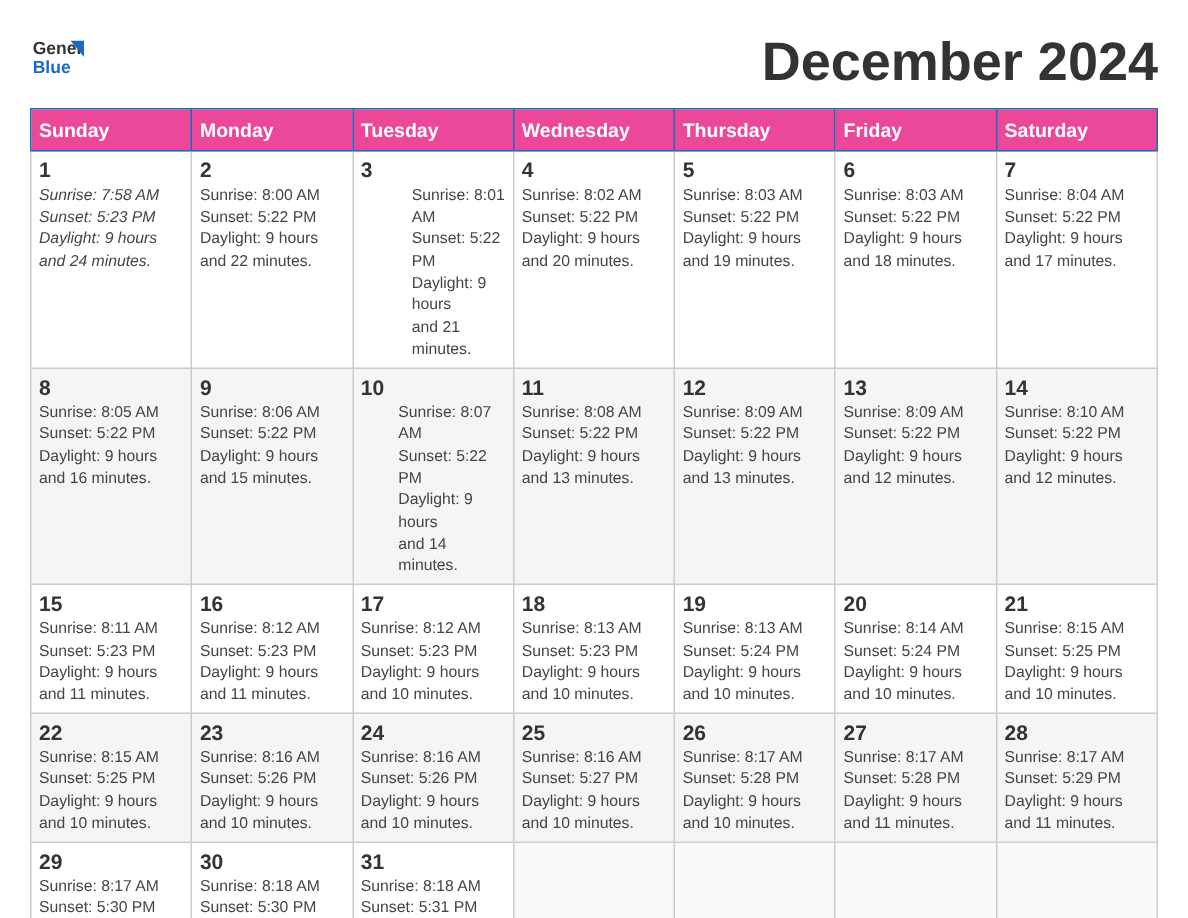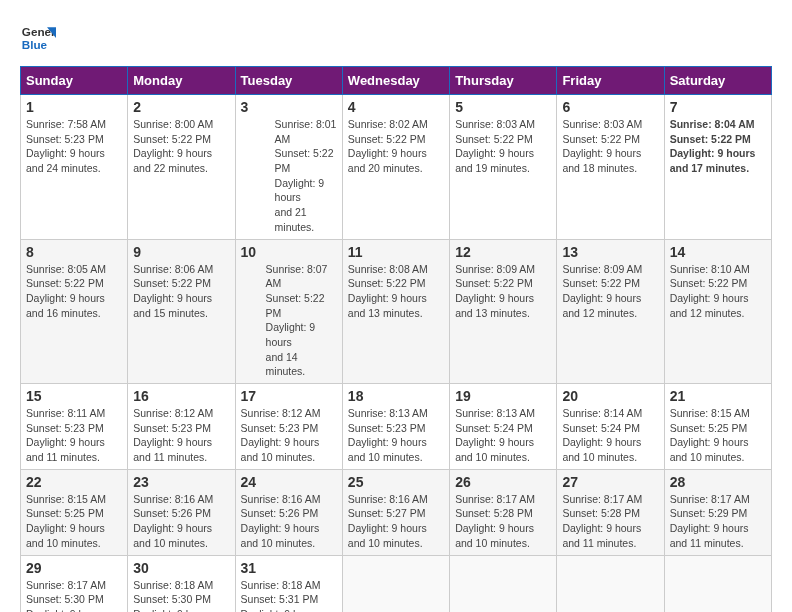--- a/index.html
+++ b/index.html
@@ -36,21 +36,21 @@
     .location-title {
       font-size: 16px;
       color: #555;
     }
     .calendar-table {
       width: 100%;
       border-collapse: collapse;
       font-size: 11px;
     }
     .calendar-table th {
-      background-color: #701a75;
+      background-color: #ec4899;
       color: white;
       text-align: left;
       padding: 6px 5px;
       font-size: 13px;
       font-weight: bold;
       border: 1px solid #1a6bbf;
     }
     .calendar-table td {
       border: 1px solid #ccc;
       vertical-align: top;
@@ -84,40 +84,41 @@
 <div>
   <div class="header-section">
     <div class="logo">
       <svg class="logo-icon" viewBox="0 0 40 40" xmlns="http://www.w3.org/2000/svg">
         <text x="2" y="18" font-size="13" font-weight="bold" fill="#333" font-family="Arial">General</text>
         <text x="2" y="32" font-size="13" font-weight="bold" fill="#1a6bbf" font-family="Arial">Blue</text>
         <polygon points="30,8 40,8 40,20" fill="#1a6bbf"></polygon>
       </svg>
     </div>
     <div class="title-section">
+      <div class="month-title">December 2024</div>
     </div>
   </div>
 
   <table class="calendar-table">
     <thead>
       <tr>
       <th>Sunday</th>
           <th>Monday</th>
           <th>Tuesday</th>
           <th>Wednesday</th>
           <th>Thursday</th>
           <th>Friday</th>
           <th>Saturday</th>
         </tr>
     </thead>
     <tbody id="calendar-body">
     <tr>
           <td>
             <span class="day-number">1</span>
-            <div class="day-info" style="white-space: pre-line;">Sunrise: 7:58 AM
+            <div class="day-info" style="white-space: pre-line; font-style: italic;">Sunrise: 7:58 AM
 Sunset: 5:23 PM
 Daylight: 9 hours
 and 24 minutes.</div>
           </td>
           <td>
             <span class="day-number">2</span>
             <div class="day-info" style="white-space: pre-line;">Sunrise: 8:00 AM
 Sunset: 5:22 PM
 Daylight: 9 hours
 and 22 minutes.</div>
@@ -145,21 +146,21 @@
           </td>
           <td>
             <span class="day-number">6</span>
             <div class="day-info" style="white-space: pre-line;">Sunrise: 8:03 AM
 Sunset: 5:22 PM
 Daylight: 9 hours
 and 18 minutes.</div>
           </td>
           <td>
             <span class="day-number">7</span>
-            <div class="day-info" style="white-space: pre-line; font-weight: bold;">Sunrise: 8:04 AM
+            <div class="day-info" style="white-space: pre-line;">Sunrise: 8:04 AM
 Sunset: 5:22 PM
 Daylight: 9 hours
 and 17 minutes.</div>
           </td>
         </tr>
         <tr>
           <td>
             <span class="day-number">8</span>
             <div class="day-info" style="white-space: pre-line;">Sunrise: 8:05 AM
 Sunset: 5:22 PM

